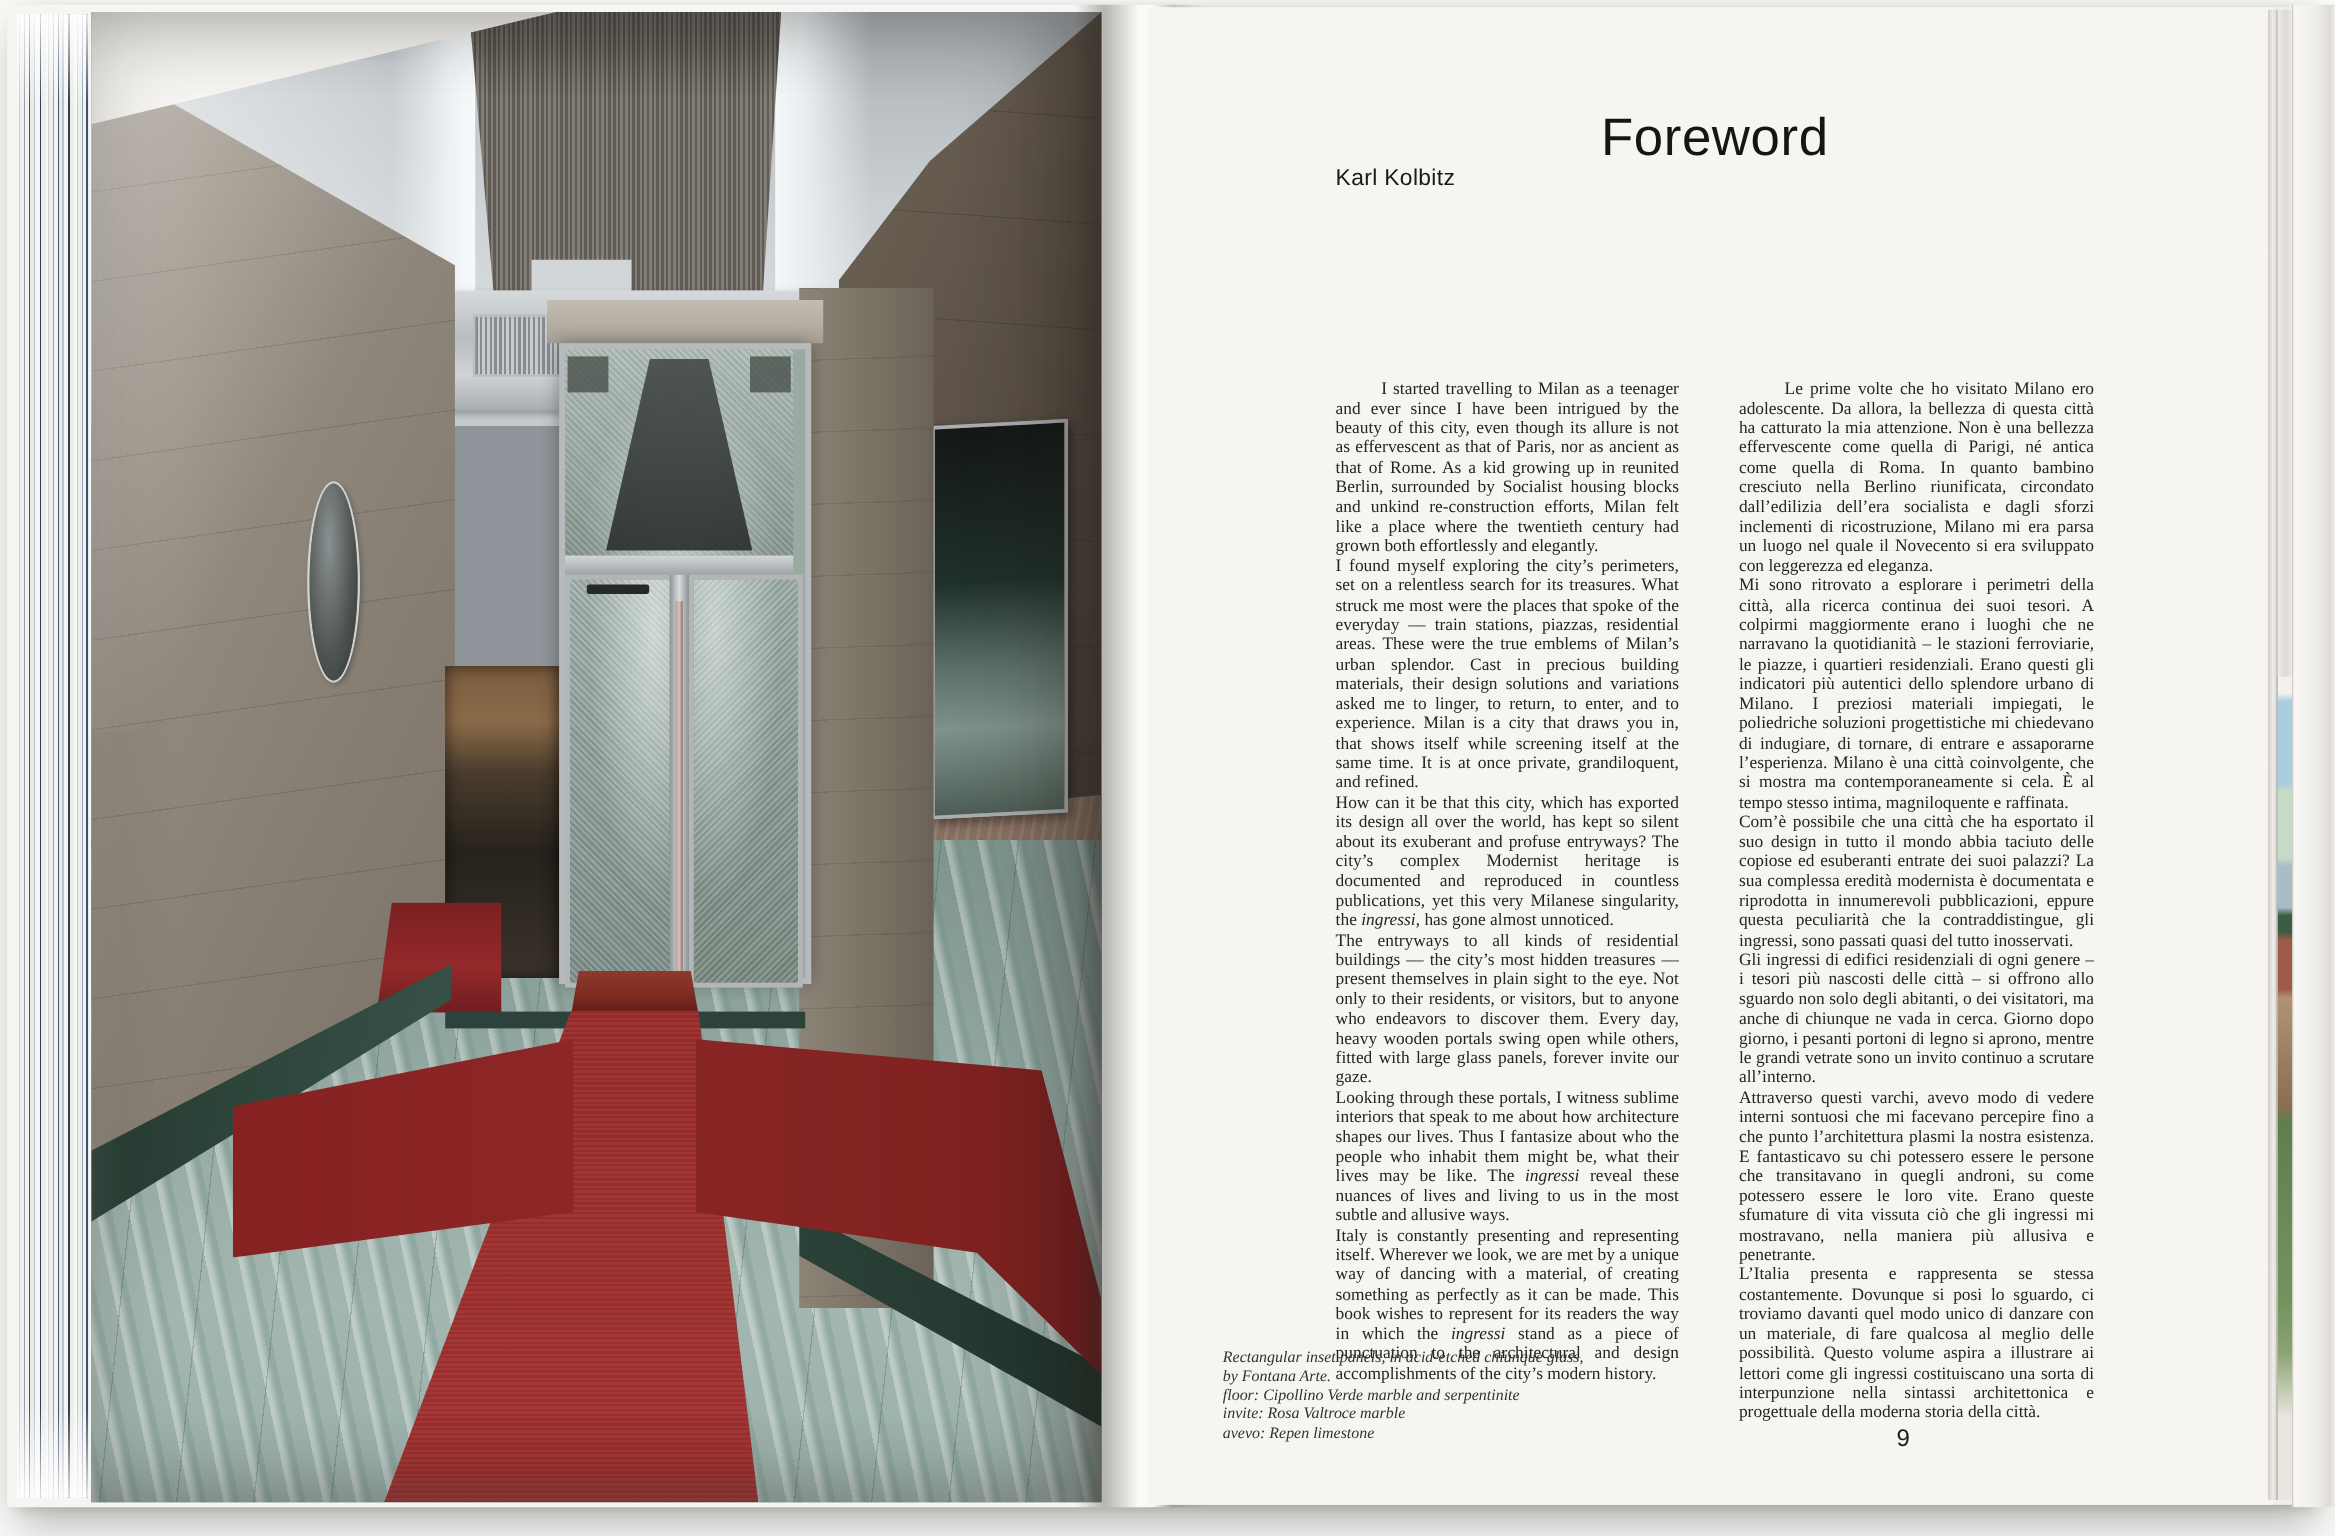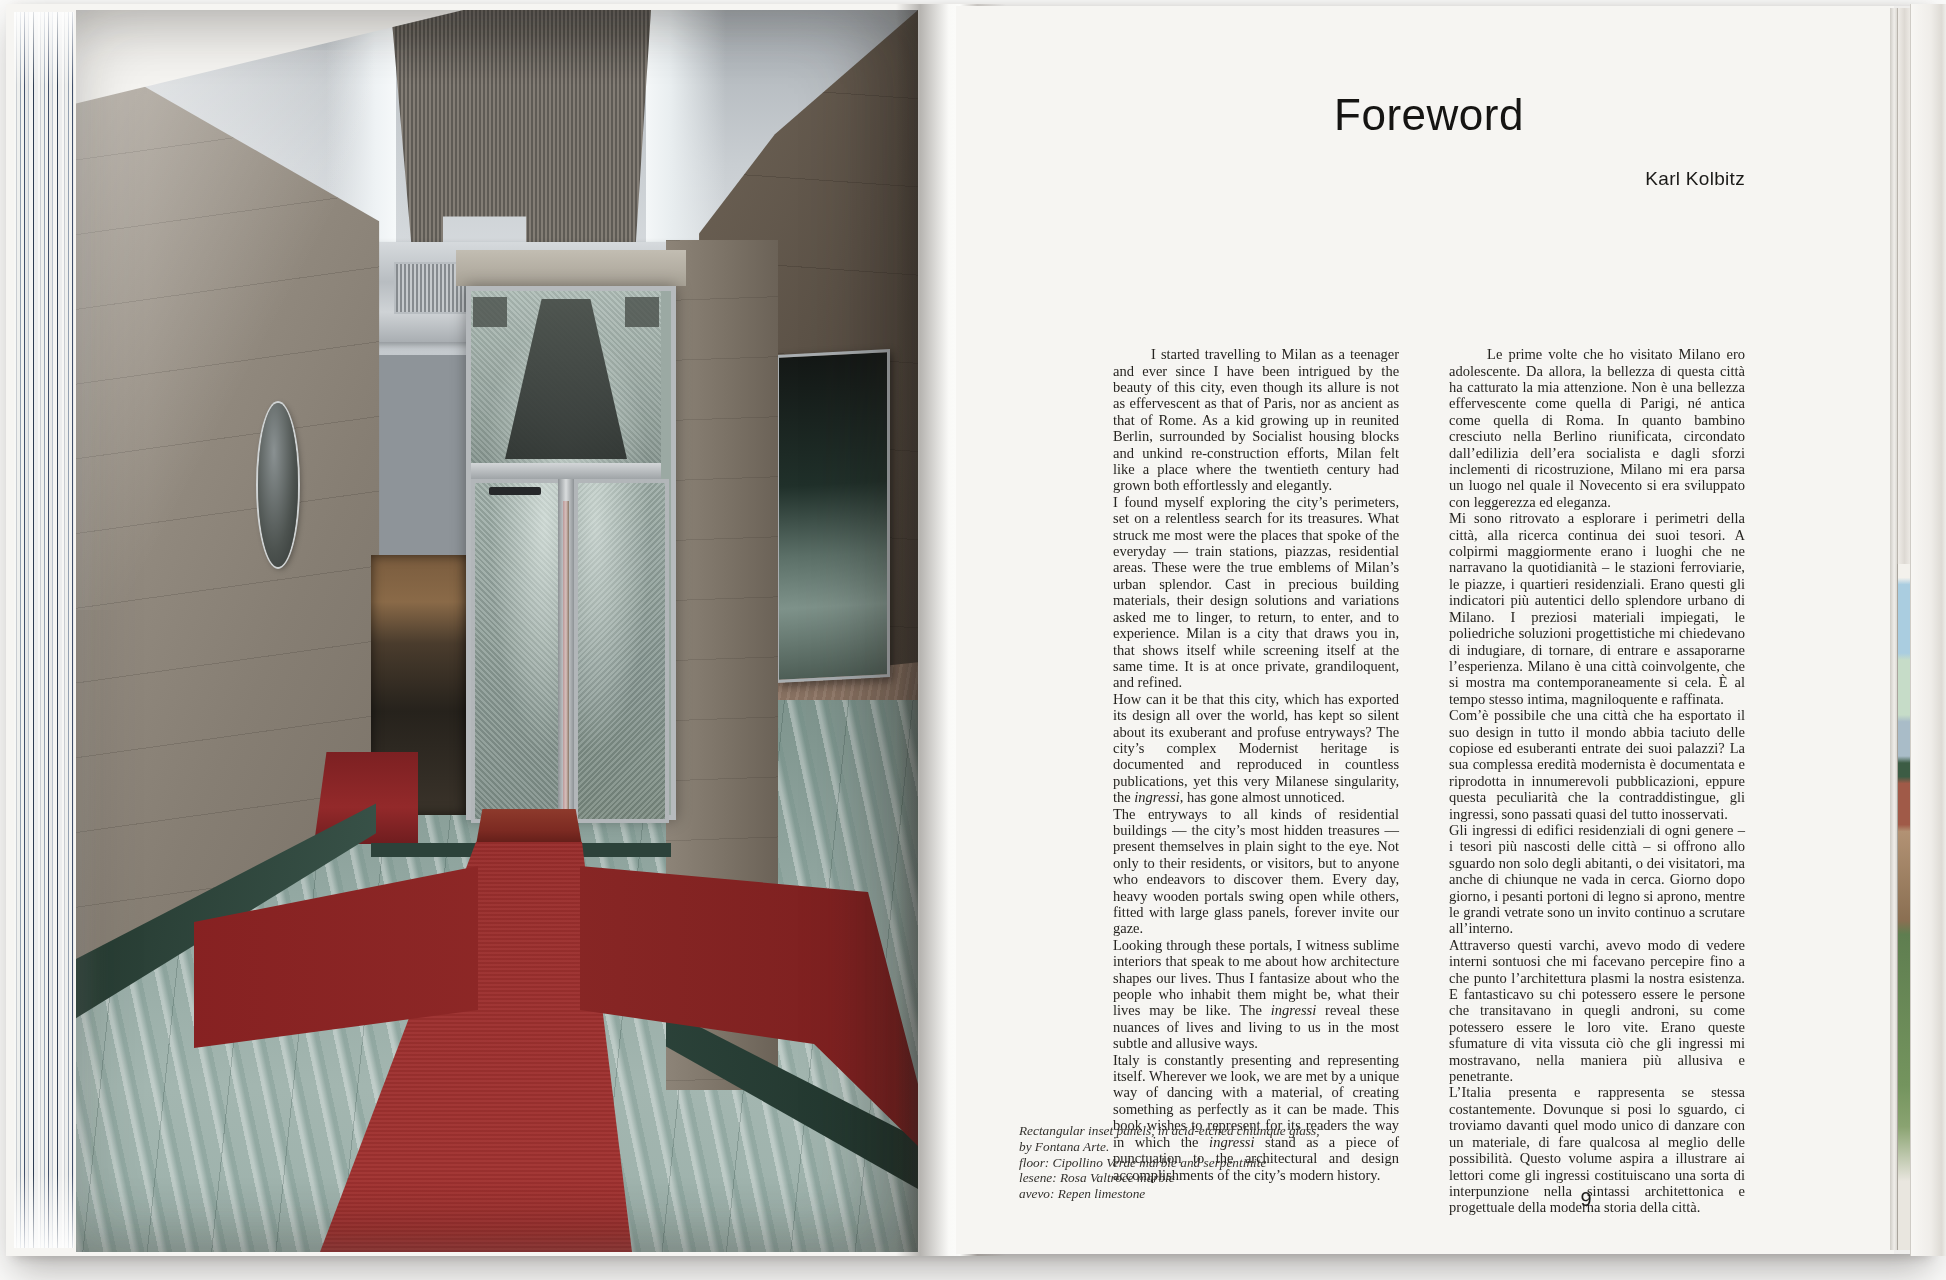--- a/index.html
+++ b/index.html
@@ -174,21 +174,21 @@
     background:linear-gradient(90deg,#e9e6e1 0px,#f3f2ef 26px,#f6f5f2 64px,#f6f5f2 88%,#eeecе8 97%,#f1efeb 100%);
     background-color:var(--page,#f6f5f2);
   }
   .rp-content{position:absolute;left:157px;top:0;width:632px;}
   .title{
     margin:86px 0 0 0;text-align:center;
     font-family:"Liberation Sans", sans-serif;
     font-size:44px;line-height:1.05;font-weight:500;letter-spacing:.5px;color:#161513;
   }
   .author{
-    margin-top:30px;text-align:right;
+    text-align:left;
     font-family:"Liberation Sans", sans-serif;
     font-size:19px;font-weight:500;letter-spacing:.3px;color:#1b1a18;
   }
   .cols{display:flex;gap:50px;margin-top:156px;}
   .col{text-align:justify;font-size:14.5px;line-height:16.4px;color:#262420;}
   .col-en{width:292px;}
   .col-it{width:302px;}
   .col p{margin:0;}
   .col p.first{text-indent:38px;}
   .col em{font-style:italic;}
@@ -291,21 +291,21 @@
             <p>L’Italia presenta e rappresenta se stessa costantemente. Dovunque si posi lo sguardo, ci troviamo davanti quel modo unico di danzare con un materiale, di fare qualcosa al meglio delle possibilità. Questo volume aspira a illustrare ai lettori come gli ingressi costituiscano una sorta di interpunzione nella sintassi architettonica e progettuale della moderna storia della città.</p>
           </div>
       </div>
       <div class="pagenum">9</div>
     </div>
     <div class="caption">
       <div class="cap-details">
           <div>Rectangular inset panels, in acid-etched chiunque glass,</div>
           <div>by Fontana Arte.</div>
           <div><em>floor:</em> Cipollino Verde marble and serpentinite</div>
-          <div><em>lesene:</em> Rosa Valtroce marble</div>
+          <div><em>invite:</em> Rosa Valtroce marble</div>
           <div><em>avevo:</em> Repen limestone</div>
         </div>
     </div>
   </div>
 
   <div class="fore-line"></div>
   <div class="fore-top"></div>
   <div class="fore-colors"></div>
   <div class="fore-curl"></div>
 </div>

